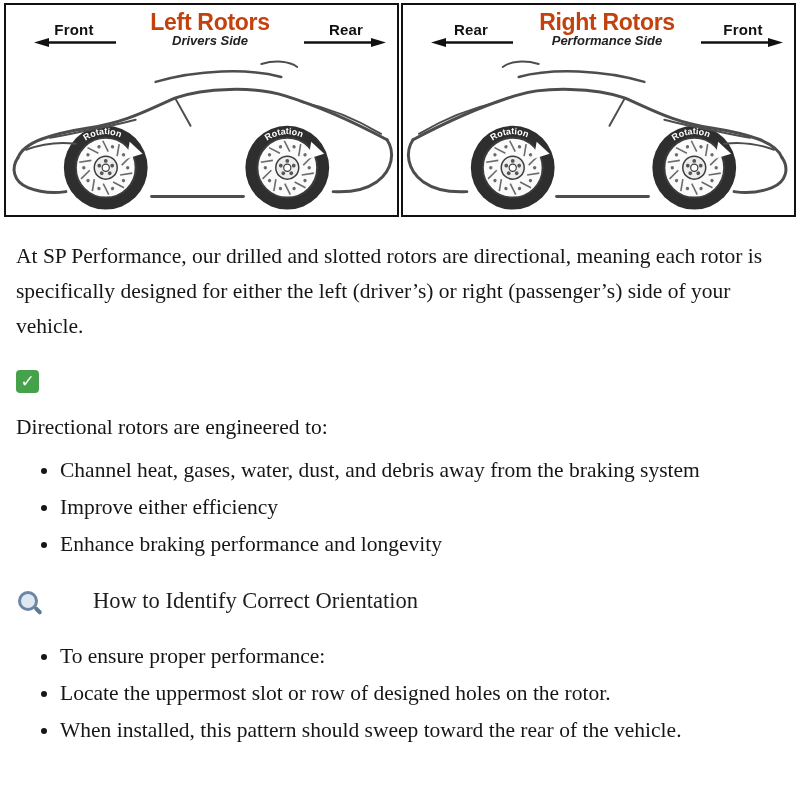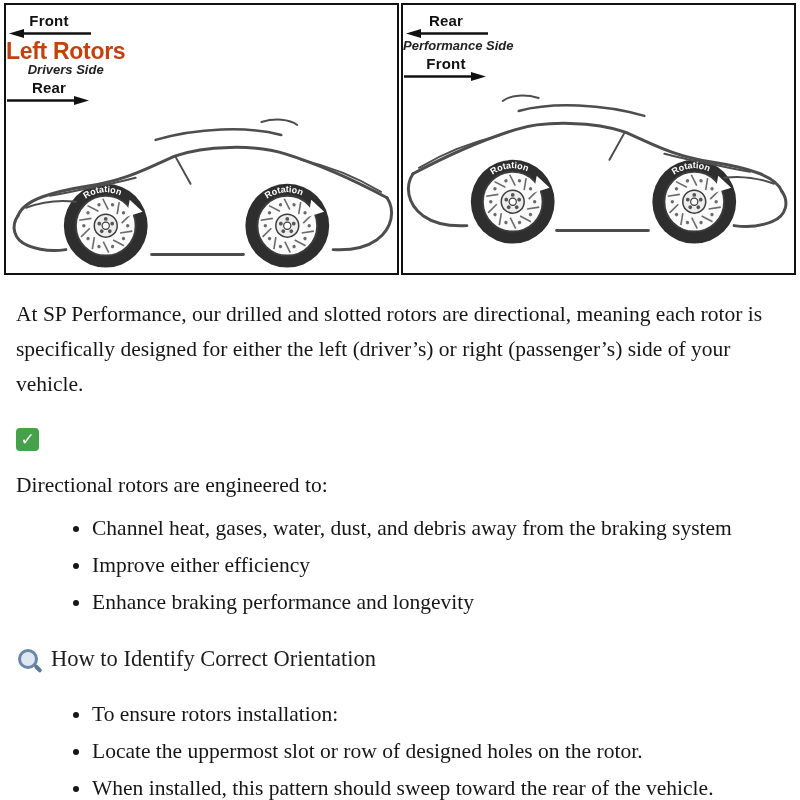--- a/index.html
+++ b/index.html
@@ -2,38 +2,38 @@
 <html><head>
 <meta charset="utf-8">
 <style>
   html, body { margin: 0; padding: 0; background: #ffffff; }
   body { width: 800px; font-family: "Liberation Serif", serif; color: #161616; }
 
   
   .diagram { display: flex; width: 792px; margin: 3px auto 0 auto; }
   .panel { width: 50%; border: 2px solid #111; background: #fff; box-sizing: border-box; }
   .panel + .panel { margin-left: 2px; }
-  .panel-header { display: flex; align-items: flex-start; justify-content: space-between; padding: 5px 8px 0 0; font-family: "Liberation Sans", sans-serif; flex-direction: column; }
+  .panel-header { display: flex; align-items: flex-end; justify-content: space-between; padding: 5px 8px 0 25px; font-family: "Liberation Sans", sans-serif; }
   .arrow-block { display: flex; flex-direction: column; align-items: center; width: 86px; padding-top: 2px; }
   .arrow-text { font-weight: bold; font-size: 15px; color: #111; letter-spacing: 0.2px; }
   .arrow-svg { display: block; margin-top: -1px; }
   .title-block { text-align: center; line-height: 1.05; }
   .panel-title { font-size: 23px; font-weight: 800; color: #c2410c; letter-spacing: -0.3px; }
   .panel-subtitle { font-size: 13px; font-weight: bold; font-style: italic; color: #222; }
   .car-svg { display: block; width: 100%; height: auto; }
   .rot-label { font-family: "Liberation Sans", sans-serif; font-size: 9px; font-weight: bold; fill: #ffffff; }
 
   
   .article { padding: 14px 26px 10px 16px; }
   .intro { font-size: 21.5px; line-height: 1.62; margin: 8px 0 0 0; }
   .section-heading { display: flex; align-items: center; font-size: 22.5px; font-weight: bold; margin: 26px 0 0 0; color: #0e0e0e; }
-  .section-heading.regular { font-weight: normal; color: #1c1c1c; }
+  .section-heading.regular { font-weight: normal; color: #1c1c1c; gap: 42px; }
   .lead { font-size: 21.5px; margin: 22px 0 0 0; }
   ul.bullets { margin: 14px 0 0 0; padding-left: 44px; }
-  ul.bullets li { font-size: 21.5px; line-height: 1.58; margin-bottom: 3px; margin-left: 32px; }
+  ul.bullets li { font-size: 21.5px; line-height: 1.58; margin-bottom: 3px; }
 
   
   .check-icon { display: inline-flex; align-items: center; justify-content: center;
     width: 23px; height: 23px; margin-right: 10px; border-radius: 4px;
     background: #46a24a; color: #ffffff; font-size: 17px; font-weight: bold;
     font-family: "DejaVu Sans", sans-serif; flex: 0 0 auto; }
 
   
   .mag-icon { display: inline-block; position: relative; width: 14px; height: 14px;
     border: 3.5px solid #6b87a6; border-radius: 50%; margin-right: 13px; margin-left: 2px;
@@ -145,20 +145,21 @@
   <div class="panel">
     <div class="panel-header">
       <div class="arrow-block">
         <span class="arrow-text">Rear</span>
         <svg class="arrow-svg" width="84" height="11">
           <path d="M 84,5.5 H 14" stroke="#111" stroke-width="2.6"></path>
           <path d="M 17,1 L 2,5.5 L 17,10 Z" fill="#111"></path>
         </svg>
       </div>
       <div class="title-block">
+        <div class="panel-title">Right Rotors</div>
         <div class="panel-subtitle">Performance Side</div>
       </div>
       <div class="arrow-block">
         <span class="arrow-text">Front</span>
         <svg class="arrow-svg" width="84" height="11">
           <path d="M 0,5.5 H 70" stroke="#111" stroke-width="2.6"></path>
           <path d="M 67,1 L 82,5.5 L 67,10 Z" fill="#111"></path>
         </svg>
       </div>
     </div>
@@ -193,18 +194,18 @@
     <li>Improve either efficiency</li>
     <li>Enhance braking performance and longevity</li>
   </ul>
 
   <div class="section-heading regular">
     <span class="mag-icon"></span>
     <span>How to Identify Correct Orientation</span>
   </div>
 
   <ul class="bullets" style="margin-top:26px;">
-    <li>To ensure rotors installation:</li>
+    <li>To ensure proper performance:</li>
     <li>Locate the uppermost slot or row of designed holes on the rotor.</li>
     <li>When installed, this pattern should sweep toward the rear of the vehicle.</li>
   </ul>
 
 </div>
 
 </body></html>

